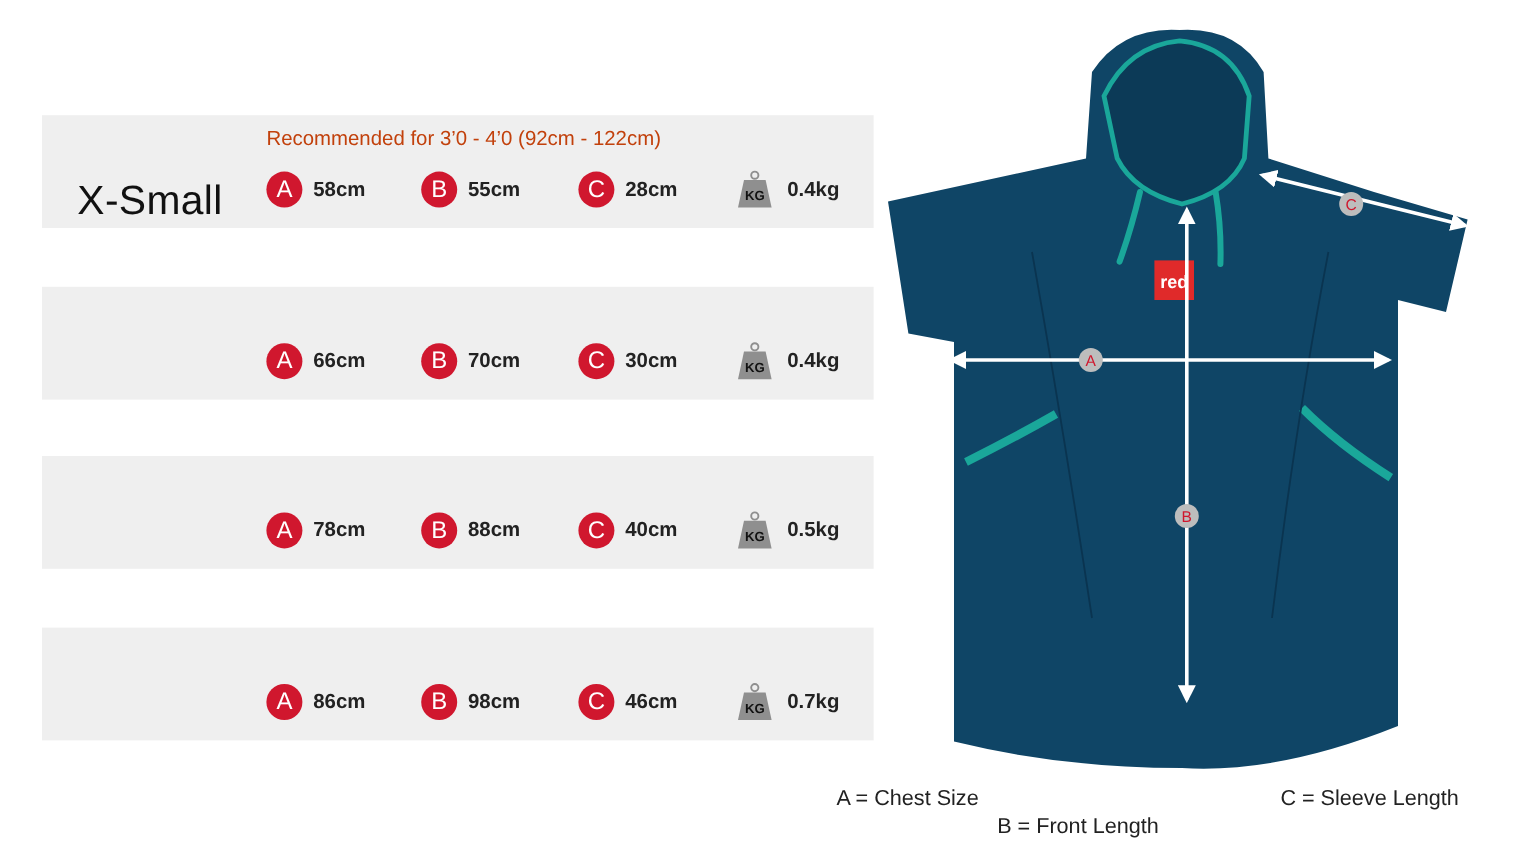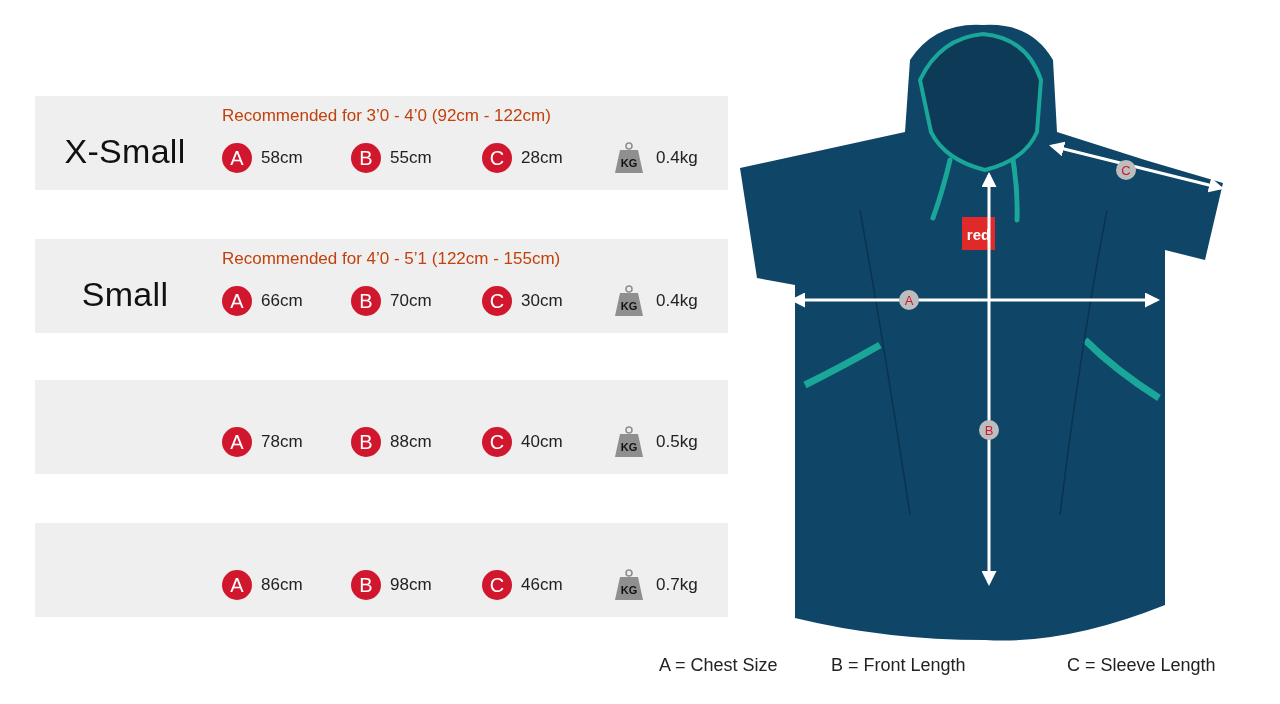--- a/index.html
+++ b/index.html
@@ -4,34 +4,34 @@
 <style>
   html, body { margin:0; padding:0; }
   body {
     width:1280px; height:704px; background:#ffffff; position:relative; overflow:hidden;
     font-family:"Liberation Sans", "DejaVu Sans", sans-serif; color:#111;
   }
   .row {
     position:absolute; left:35px; width:693px; height:94px; background:#efefef;
   }
   .size-name {
-    position:absolute; left:0; width:180px; top:0; height:110px;
+    position:absolute; left:0; width:180px; top:16px; height:110px;
     display:flex; align-items:center; justify-content:center;
     font-size:34px; color:#111; letter-spacing:0.3px;
   }
   .rec {
     position:absolute; left:187px; top:10px; font-size:17px; color:#c2410c; white-space:nowrap;
   }
   .metrics { position:absolute; left:187px; top:45px; height:34px; width:500px; }
   .metric { position:absolute; top:0; height:34px; display:flex; align-items:center; }
   .badge {
     width:30px; height:30px; border-radius:50%; background:#d0172e; color:#fff;
     font-size:20px; display:flex; align-items:center; justify-content:center; margin-right:9px;
   }
-  .mval { font-size:17px; font-weight:normal; color:#222; }
+  .mval { font-size:17px; font-weight:bold; color:#222; }
   .kg-icon { width:34px; height:34px; margin-right:10px; }
   .legend {
     position:absolute; top:655px; font-size:18px; color:#222; white-space:nowrap;
   }
   .diagram { position:absolute; left:735px; top:20px; width:500px; height:640px; }
 </style>
 </head>
 <body>
 
 <div class="row" style="top:96px;">
@@ -55,22 +55,20 @@
         <circle cx="17" cy="5" r="3" fill="none" stroke="#8f8f8f" stroke-width="1.6"></circle>
         <path d="M8 9 H26 L31 32 H3 Z" fill="#8f8f8f"></path>
         <text x="17" y="26" text-anchor="middle" font-size="11" font-weight="bold" fill="#111" font-family="Liberation Sans, sans-serif">KG</text>
       </svg>
       <span class="mval">0.4kg</span>
     </div>
   </div>
 </div>
 
 <div class="row" style="top:239px;">
-  <div class="size-name">Small</div>
-  <div class="rec">Recommended for 4’0 - 5’1 (122cm - 155cm)</div>
   <div class="metrics">
     <div class="metric" style="left:0;">
       <div class="badge">A</div>
       <span class="mval">66cm</span>
     </div>
     <div class="metric" style="left:129px;">
       <div class="badge">B</div>
       <span class="mval">70cm</span>
     </div>
     <div class="metric" style="left:260px;">
@@ -174,15 +172,15 @@
   <g>
     <circle cx="254" cy="410" r="10" fill="#bdbdbd"></circle>
     <text x="254" y="415" text-anchor="middle" font-size="13" fill="#d0172e" font-family="Liberation Sans, sans-serif">B</text>
   </g>
   <g>
     <circle cx="391" cy="150" r="10" fill="#bdbdbd"></circle>
     <text x="391" y="155" text-anchor="middle" font-size="13" fill="#d0172e" font-family="Liberation Sans, sans-serif">C</text>
   </g>
 </svg>
 
-<div class="legend" style="left:659px;">A = Chest Size</div>
-<div class="legend" style="left:831px;">B = Front Length</div>
+<div class="legend" style="left:697px;">A = Chest Size</div>
+<div class="legend" style="left:831px;margin-top:23px;">B = Front Length</div>
 <div class="legend" style="left:1067px;">C = Sleeve Length</div>
 
 </body></html>

